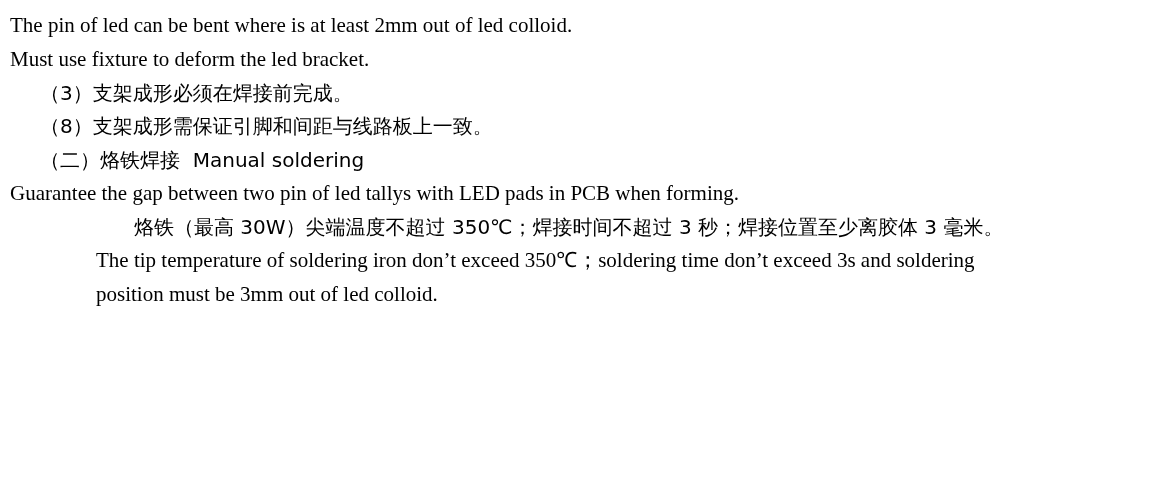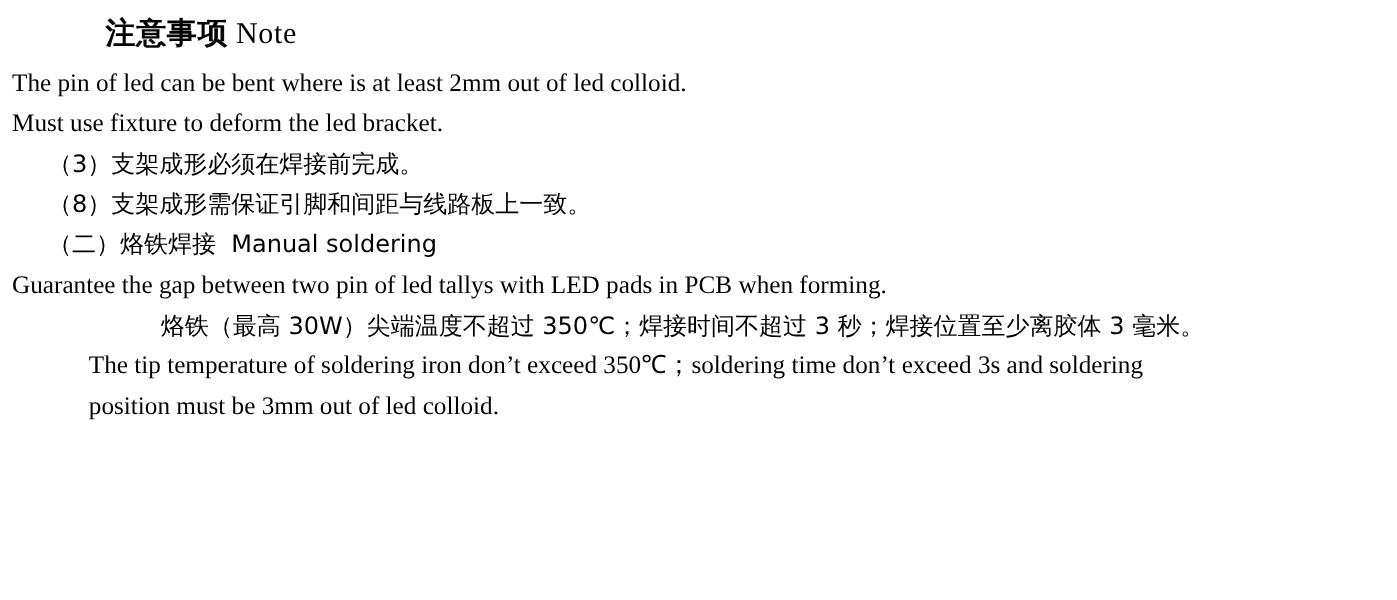--- a/index.html
+++ b/index.html
@@ -41,32 +41,28 @@
     font-family: "DejaVu Sans", sans-serif;
     font-size: 20px;
   }
   .en {
     font-family: "Liberation Serif", serif;
     font-size: 21px;
   }
   .lvl-0 { margin-left: 28px; }
   .lvl-1 { margin-left: 30px; }
   .lvl-2 { }
-  .lvl-3 { margin-left: 64px; }
+  .lvl-3 { margin-left: 86px; }
   .lvl-4 { margin-left: 124px; }
 </style>
 </head>
 <body>
 
 <div class="page">
 
-  <div class="doc-title">
-    <span class="cn" style="font-size:25px;font-weight:bold;">注意事项</span>
-    <span class="latin">Note</span>
-  </div>
 
   <div id="body-lines">
       <div class="line lvl-2"><span class="en">The pin of led can be bent where is at least 2mm out of led colloid.</span></div>
       <div class="line lvl-2"><span class="en">Must use fixture to deform the led bracket.</span></div>
       <div class="line lvl-1"><span class="cn">（3）支架成形必须在焊接前完成。</span></div>
       <div class="line lvl-1"><span class="cn">（8）支架成形需保证引脚和间距与线路板上一致。</span></div>
       <div class="line lvl-1"><span class="cn">（二）烙铁焊接  Manual soldering</span></div>
       <div class="line lvl-2"><span class="en">Guarantee the gap between two pin of led tallys with LED pads in PCB when forming.</span></div>
       <div class="line lvl-4"><span class="cn">烙铁（最高 30W）尖端温度不超过 350℃；焊接时间不超过 3 秒；焊接位置至少离胶体 3 毫米。</span></div>
       <div class="line lvl-3"><span class="en">The tip temperature of soldering iron don’t exceed 350℃；soldering time don’t exceed 3s and soldering</span></div>

